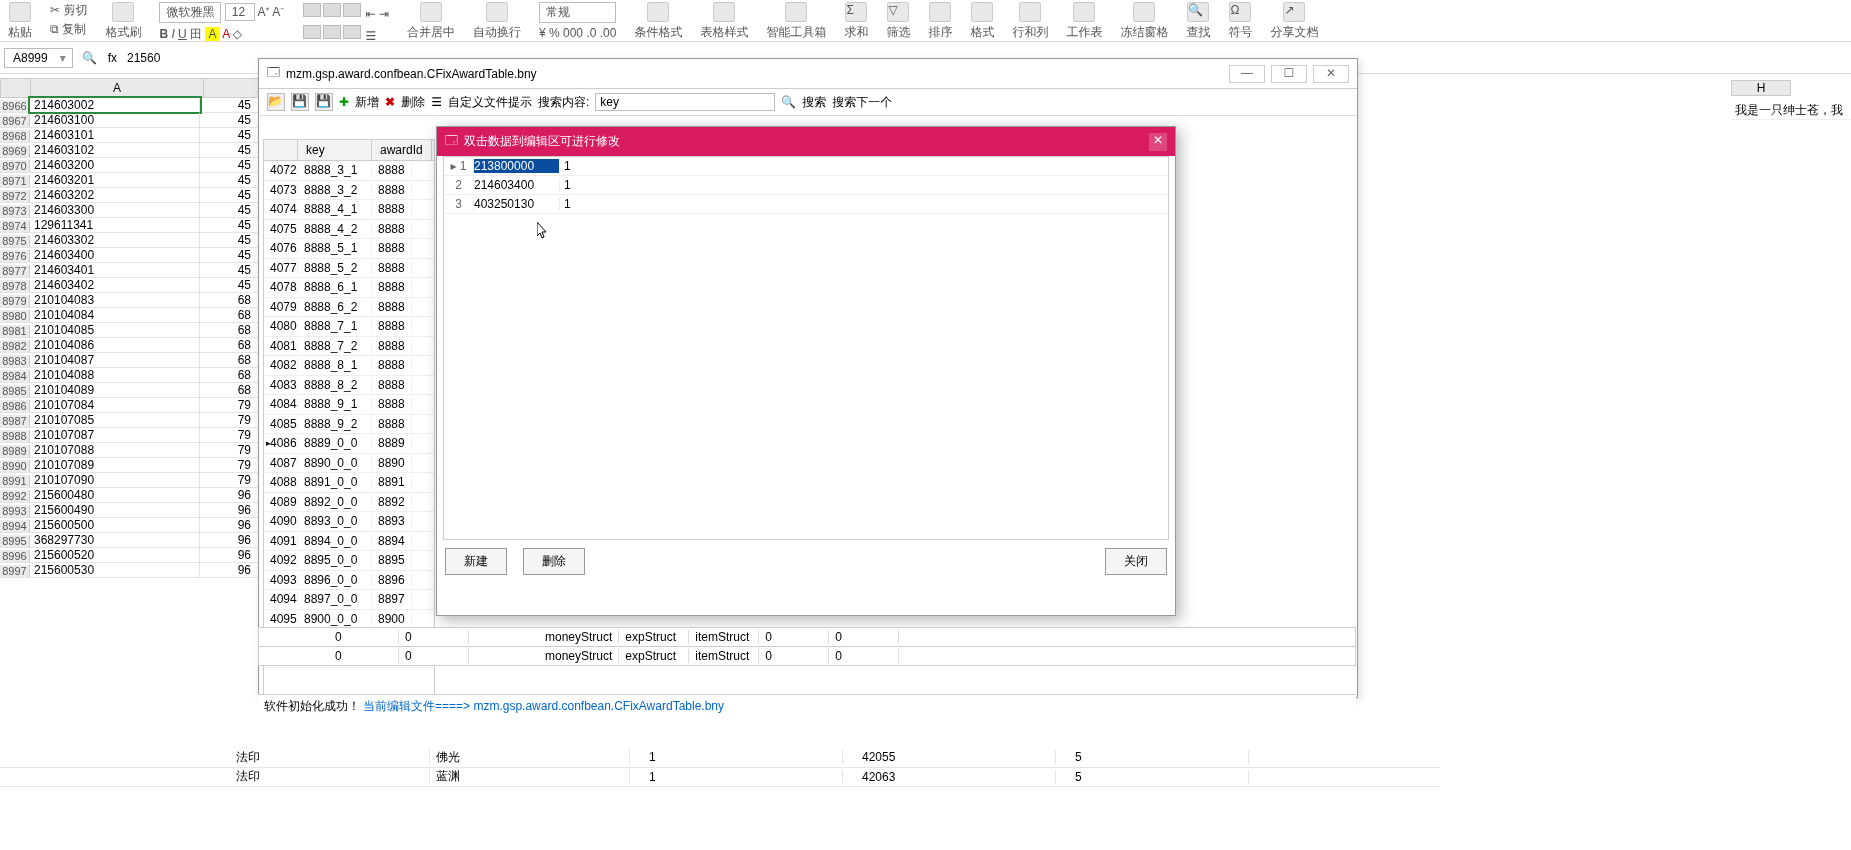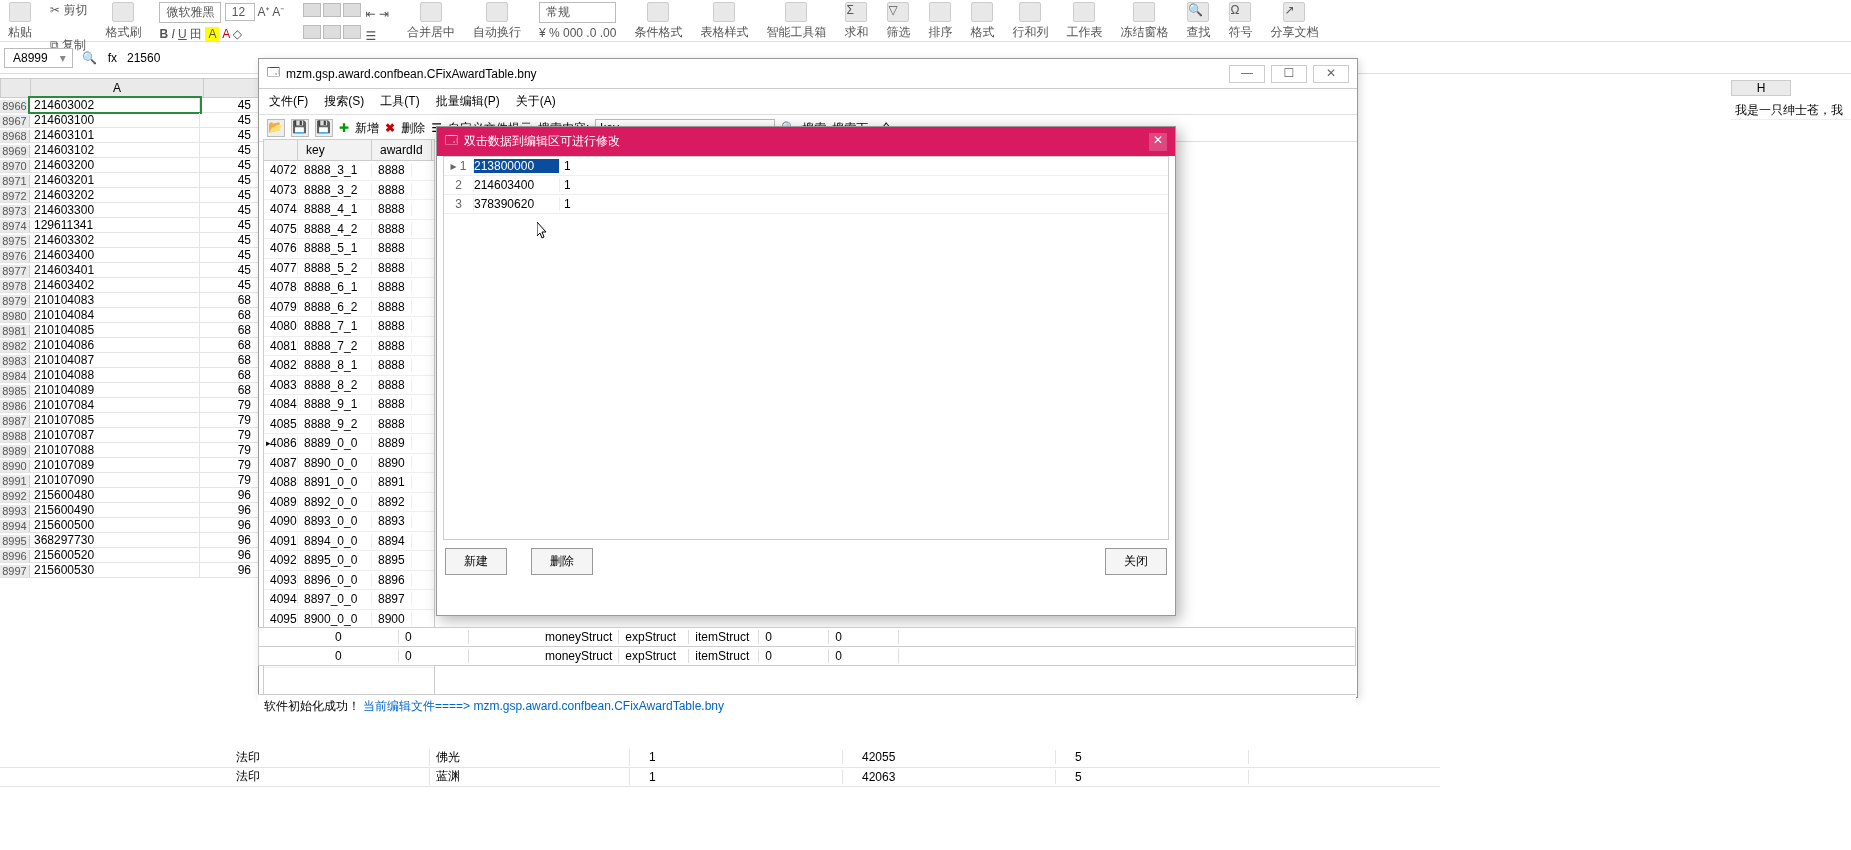--- a/index.html
+++ b/index.html
@@ -43,21 +43,21 @@
 .pop-combo{margin:6px;border:1px solid #bbb;padding:2px 6px;background:#fff;position:relative}
 .pop-combo:after{content:"▾";position:absolute;right:6px;color:#666}
 .pop-grid{margin:0 6px;border:1px solid #ccc;height:384px;background:#fff}
 .pop-grid .pghdr{display:flex;background:#f5f5f5;border-bottom:1px solid #ccc}
 .pop-grid .pghdr div{padding:3px 8px;border-right:1px solid #ccc}
 .pop-grid .pgr{display:flex;border-bottom:1px solid #eee;height:19px;align-items:center}
 .pop-grid .pgr .pn{width:30px;text-align:center;border-right:1px solid #eee;color:#666}
 .pop-grid .pgr .pi{width:86px;padding-left:0;border-right:1px solid #eee}
 .pop-grid .pgr .pm{width:82px;padding-left:4px}
 .pop-grid .pgr.sel .pi{background:#0a4d9e;color:#fff}
-.pop-btns{display:flex;gap:24px;padding:8px}
+.pop-btns{display:flex;gap:16px;padding:8px}
 .pop-btns button{padding:4px 18px;border:1px solid #999;background:#f5f5f5;cursor:pointer}
 .pop-btns .spacer{flex:1}
 .bottom-grid{position:absolute;left:258px;top:628px;width:1098px}
 .bottom-grid .br{display:flex;border:1px solid #ccc;height:20px;align-items:center;font-size:11px;margin-top:-1px;background:#fff}
 .bottom-grid .br div{border-right:1px solid #ddd;padding:0 6px;min-width:70px}
 .status{position:absolute;left:258px;top:694px;width:1098px;border-top:1px solid #ccc;padding:3px 6px;font-size:11px;background:#fff}
 .status a{color:#06c}
 .foot-grid{position:absolute;left:0;top:748px;width:1440px}
 .foot-grid .fr{display:flex;height:19.5px;border-bottom:1px solid #e4e4e4;align-items:center}
 .foot-grid .fr div{border-right:1px solid #e4e4e4;padding:0 6px}
@@ -66,21 +66,21 @@
 .redx{color:#c00;font-weight:bold}
 </style>
 </head>
 <body>
 
 <div class="ribbon">
   <div class="rgrp">
       <div class="rico"></div>
       <span>粘贴</span>
     </div>
-  <div style="display:flex;flex-direction:column;gap:18px;font-size:11px">
+  <div style="display:flex;flex-direction:column;gap:2px;font-size:11px">
     <span>✂ <span>剪切</span></span>
     <span>⧉ <span>复制</span></span>
   </div>
   <div class="rgrp">
       <div class="rico"></div>
       <span>格式刷</span>
     </div>
   <div style="display:flex;flex-direction:column;gap:3px">
     <div><span class="fontbox">微软雅黑</span> <span class="fontbox" style="min-width:30px">12</span> A⁺ A⁻ </div>
     <div><b>B</b> <i>I</i> <u>U</u> 田 <span style="background:#ff0;padding:0 3px">A</span> <span style="color:#c00">A</span> ◇</div>
@@ -340,27 +340,20 @@
   </div>
 
 <div class="tool-win">
   <div class="tool-title">
     <span>🗔</span>
     <span>mzm.gsp.award.confbean.CFixAwardTable.bny</span>
     <span class="spacer"></span>
     <span class="wbtn">—</span>
     <span class="wbtn">☐</span>
     <span class="wbtn">✕</span>
-  </div>
-  <div class="tool-menu">
-    <span>文件(F)</span>
-    <span>搜索(S)</span>
-    <span>工具(T)</span>
-    <span>批量编辑(P)</span>
-    <span>关于(A)</span>
   </div>
   <div class="tool-bar">
     <span class="tb">📂</span>
     <span class="tb">💾</span>
     <span class="tb">💾</span>
     <span style="color:#090">✚</span>
       <span>新增</span>
     <span class="redx">✖</span>
       <span>删除</span>
     <span>☰</span>
@@ -526,21 +519,21 @@
           <div class="pi">213800000</div>
           <div class="pm">1</div>
         </div>
         <div class="pgr">
           <div class="pn">2</div>
           <div class="pi">214603400</div>
           <div class="pm">1</div>
         </div>
         <div class="pgr">
           <div class="pn">3</div>
-          <div class="pi">378390620</div>
+          <div class="pi">403250130</div>
           <div class="pm">1</div>
         </div>
       </div>
   </div>
   <div class="pop-btns">
     <button>新建</button>
     <button>删除</button>
     <span class="spacer"></span>
     <button>关闭</button>
   </div>

